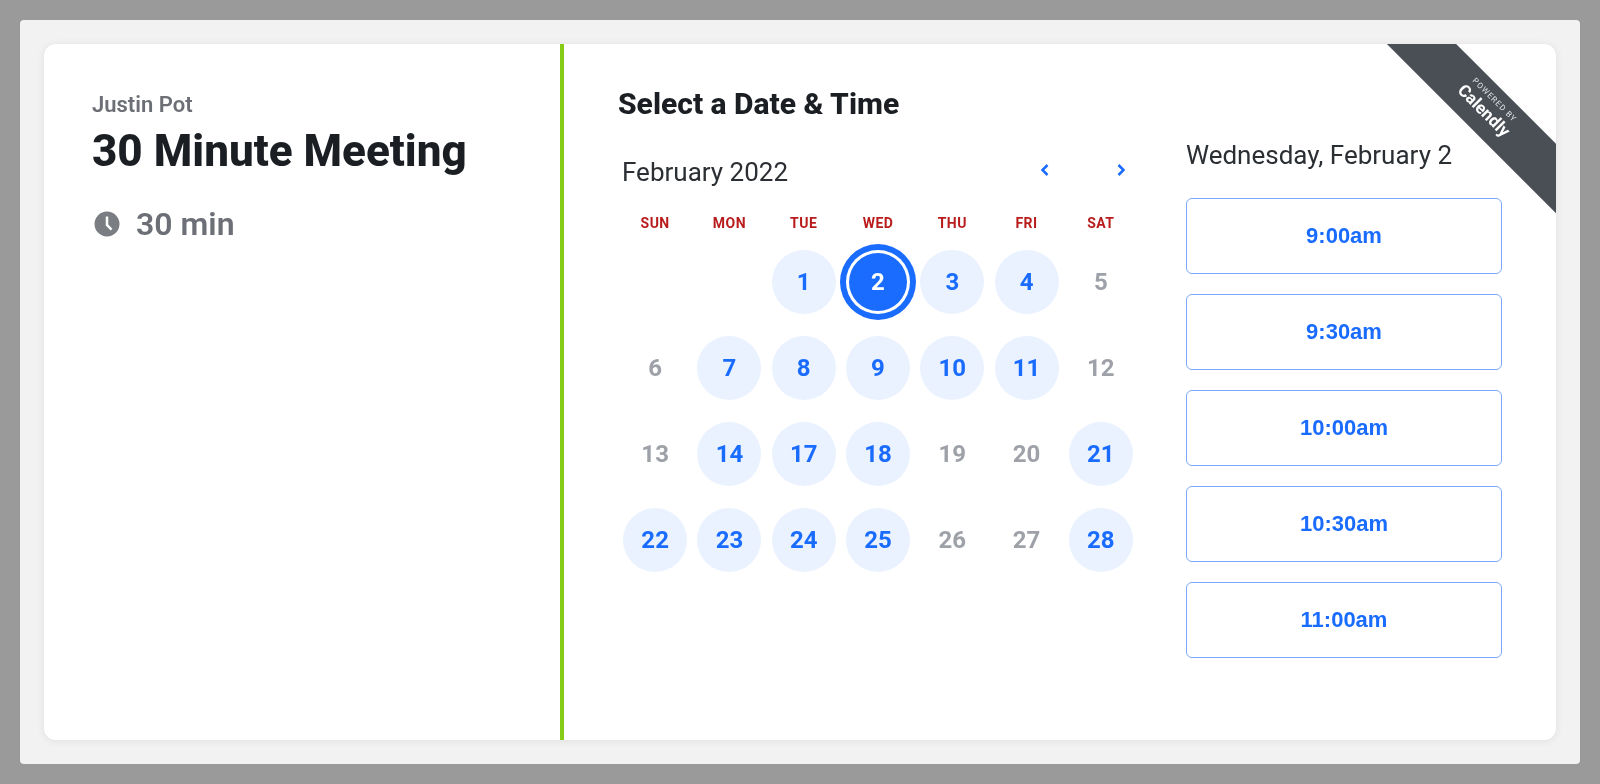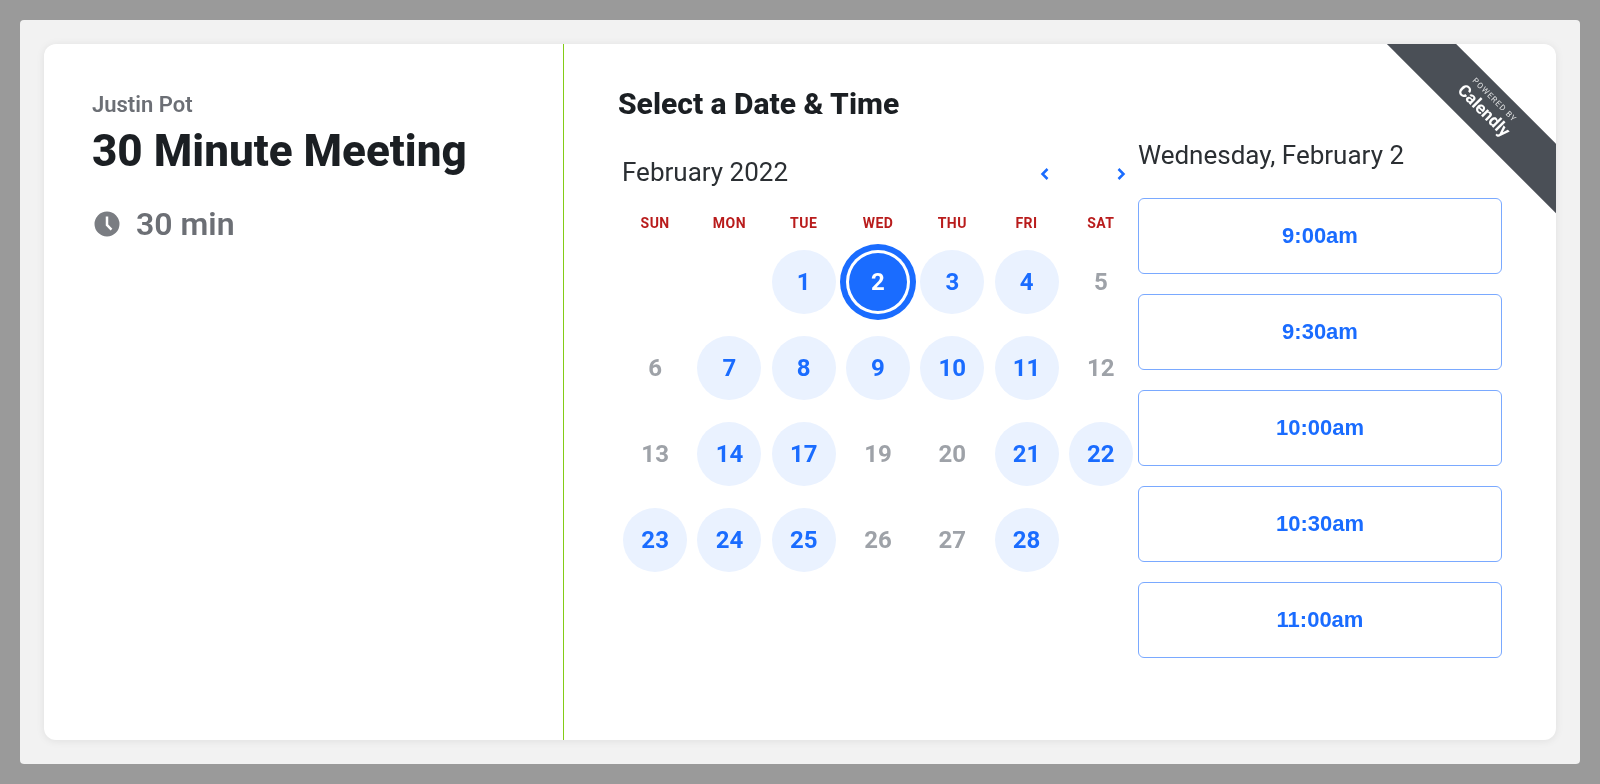--- a/index.html
+++ b/index.html
@@ -42,36 +42,37 @@
       top: 40px; right: -70px;
       transform: rotate(45deg);
       padding: 8px 0 12px 0;
       pointer-events: auto;
       cursor: pointer;
     }
     .ribbon-small { font-size: 8px; letter-spacing: 1px; display: block; opacity: .85; }
     .ribbon-big { font-size: 17px; font-weight: 700; display: block; }
     .left {
       width: 520px;
-      border-right: 1px solid #84cc16;
+      border-right: 4px solid #84cc16;
       padding: 48px 48px;
     }
     .host { color: #6c6f75; font-size: 22px; font-weight: 600; margin-bottom: 8px; }
     .title { color: #1b1f23; font-size: 44px; font-weight: 800; margin-bottom: 28px; }
     .duration-row { display: flex; align-items: center; gap: 14px; }
     .clock-icon { width: 30px; height: 30px; color: #7a7d82; }
     .duration-text { color: #6c6f75; font-size: 32px; font-weight: 600; }
     .right {
       flex: 1;
       padding: 42px 54px 0 54px;
       display: flex;
+      gap: 48px;
     }
     .cal-col { flex: 0 0 auto; width: 520px; }
     .section-title { font-size: 30px; font-weight: 800; color: #1b1f23; margin-bottom: 36px; }
-    .month-row { display: flex; align-items: flex-end; justify-content: space-between; margin-bottom: 28px; padding: 0 4px; margin-top: 35px; }
+    .month-row { display: flex; align-items: flex-start; justify-content: space-between; margin-bottom: 28px; padding: 0 4px; margin-top: 35px; }
     .month-label { font-size: 26px; color: #2b2f33; }
     .nav { display: flex; gap: 50px; }
     .chev { width: 26px; height: 26px; color: #1a6cff; cursor: pointer; display:flex; align-items:center; justify-content:center; }
     .dow-row { display: grid; grid-template-columns: repeat(7, 1fr); text-align: center; font-size: 14px; font-weight: 700; color: #b91c1c; letter-spacing: .5px; margin-bottom: 16px; }
     .grid { display: grid; grid-template-columns: repeat(7, 1fr); row-gap: 16px; }
     .cell { display:flex; align-items:center; justify-content:center; height: 70px; }
     .day {
       width: 64px; height: 64px; border-radius: 50%;
       display:flex; align-items:center; justify-content:center;
       font-size: 24px; font-weight: 700;
@@ -195,20 +196,23 @@
             <div class="cell">
               <div class="day unavail">13</div>
             </div>
             <div class="cell">
               <div class="day avail">14</div>
             </div>
             <div class="cell">
               <div class="day avail">17</div>
             </div>
             <div class="cell">
+              <div class="day avail">18</div>
+            </div>
+            <div class="cell">
               <div class="day unavail">19</div>
             </div>
             <div class="cell">
               <div class="day unavail">20</div>
             </div>
             <div class="cell">
               <div class="day avail">21</div>
             </div>
             <div class="cell">
               <div class="day avail">22</div>

